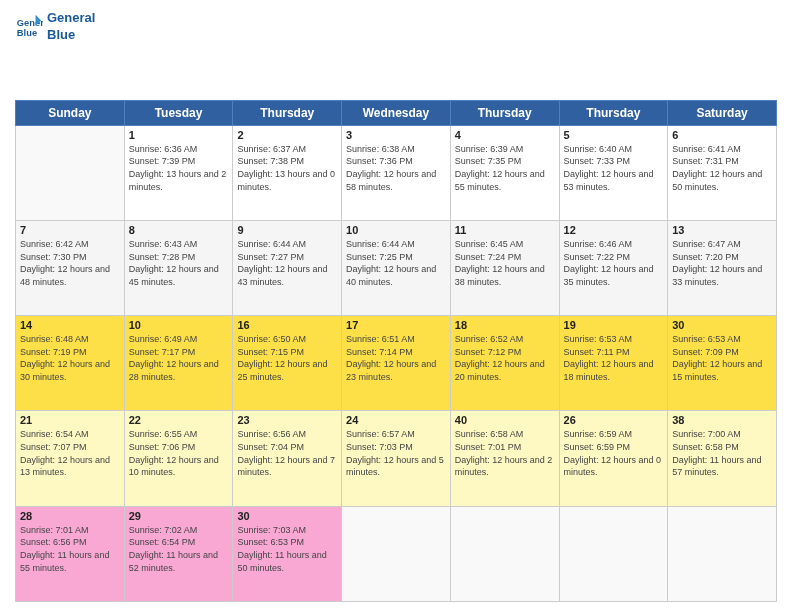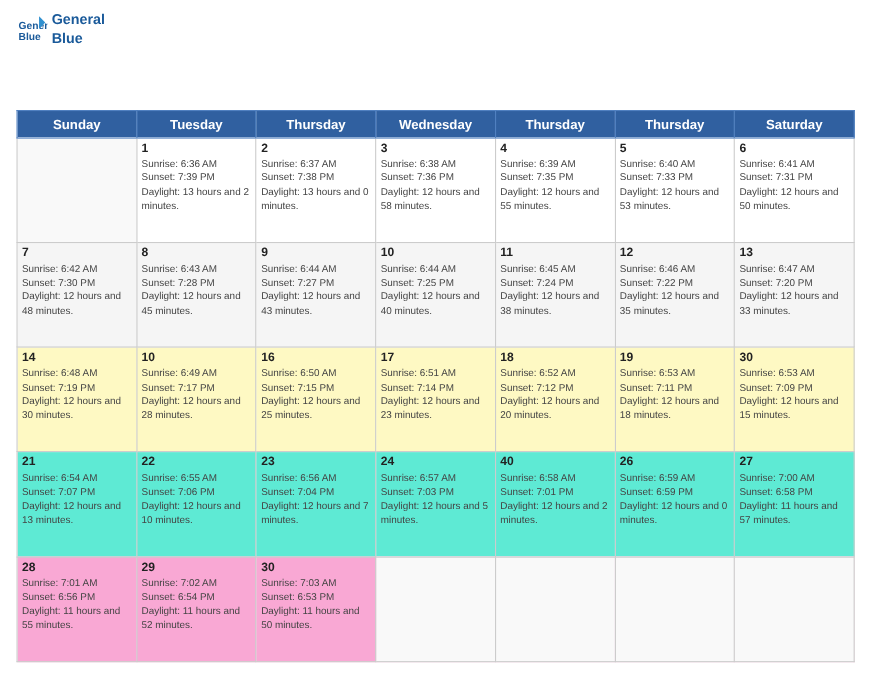--- a/index.html
+++ b/index.html
@@ -170,21 +170,21 @@
           </td>
           <td>
             <div class="day-number">12</div>
             <div class="day-info">Sunrise: 6:46 AM<br>Sunset: 7:22 PM<br>Daylight: 12 hours and 35 minutes.</div>
           </td>
           <td>
             <div class="day-number">13</div>
             <div class="day-info">Sunrise: 6:47 AM<br>Sunset: 7:20 PM<br>Daylight: 12 hours and 33 minutes.</div>
           </td>
         </tr>
-        <tr style="background: #fef9c3;">
+        <tr style="background: #fde047;">
           <td>
             <div class="day-number">14</div>
             <div class="day-info">Sunrise: 6:48 AM<br>Sunset: 7:19 PM<br>Daylight: 12 hours and 30 minutes.</div>
           </td>
           <td>
             <div class="day-number">10</div>
             <div class="day-info">Sunrise: 6:49 AM<br>Sunset: 7:17 PM<br>Daylight: 12 hours and 28 minutes.</div>
           </td>
           <td>
             <div class="day-number">16</div>
@@ -200,21 +200,21 @@
           </td>
           <td>
             <div class="day-number">19</div>
             <div class="day-info">Sunrise: 6:53 AM<br>Sunset: 7:11 PM<br>Daylight: 12 hours and 18 minutes.</div>
           </td>
           <td>
             <div class="day-number">30</div>
             <div class="day-info">Sunrise: 6:53 AM<br>Sunset: 7:09 PM<br>Daylight: 12 hours and 15 minutes.</div>
           </td>
         </tr>
-        <tr style="background: #5eead4;">
+        <tr style="background: #fef9c3;">
           <td>
             <div class="day-number">21</div>
             <div class="day-info">Sunrise: 6:54 AM<br>Sunset: 7:07 PM<br>Daylight: 12 hours and 13 minutes.</div>
           </td>
           <td>
             <div class="day-number">22</div>
             <div class="day-info">Sunrise: 6:55 AM<br>Sunset: 7:06 PM<br>Daylight: 12 hours and 10 minutes.</div>
           </td>
           <td>
             <div class="day-number">23</div>
@@ -226,21 +226,21 @@
           </td>
           <td>
             <div class="day-number">40</div>
             <div class="day-info">Sunrise: 6:58 AM<br>Sunset: 7:01 PM<br>Daylight: 12 hours and 2 minutes.</div>
           </td>
           <td>
             <div class="day-number">26</div>
             <div class="day-info">Sunrise: 6:59 AM<br>Sunset: 6:59 PM<br>Daylight: 12 hours and 0 minutes.</div>
           </td>
           <td>
-            <div class="day-number">27</div>
+            <div class="day-number">38</div>
             <div class="day-info">Sunrise: 7:00 AM<br>Sunset: 6:58 PM<br>Daylight: 11 hours and 57 minutes.</div>
           </td>
         </tr>
         <tr style="background: #f9a8d4;">
           <td>
             <div class="day-number">28</div>
             <div class="day-info">Sunrise: 7:01 AM<br>Sunset: 6:56 PM<br>Daylight: 11 hours and 55 minutes.</div>
           </td>
           <td>
             <div class="day-number">29</div>

